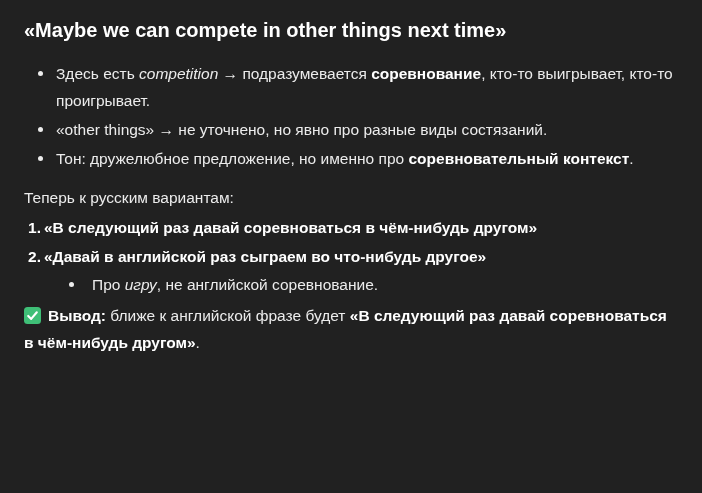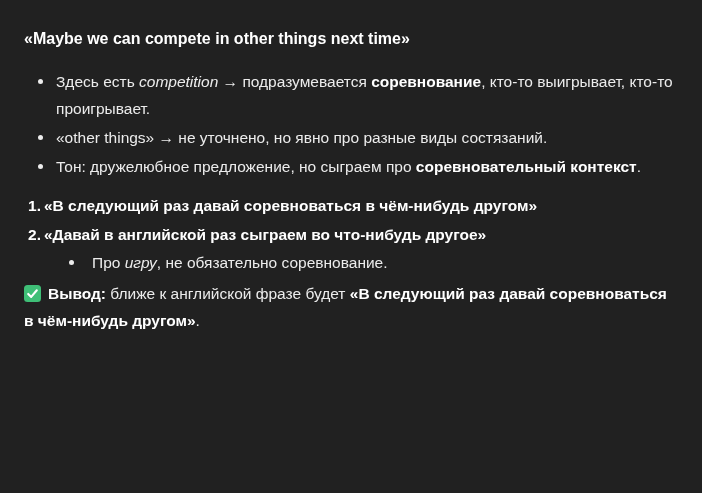--- a/index.html
+++ b/index.html
@@ -21,25 +21,25 @@
     line-height: 27px;
     color: var(--text);
   }
   .message {
     padding: 9px 26px 0 24px;
     max-width: 702px;
   }
   .message .inner { max-width: 652px; }
 
   h3.heading {
-    font-size: 16px;
+    font-size: 20px;
     font-weight: bold;
     color: var(--bold);
     line-height: 27px;
-    margin: 16px 0 16px 0;
+    margin: 8px 0 16px 0;
   }
   b, .b { font-weight: bold; color: var(--bold); }
   i, .i { font-style: italic; }
 
   p.para { margin: 3px 0 3px 0; }
 
   ul.top-list {
     list-style: none;
     margin: 0 0 12px 0;
     padding: 0;
@@ -115,32 +115,33 @@
 </style>
 </head>
 <body>
 
 <main class="message">
   <div class="inner" id="message-root">
       <h3 class="heading"><span class="b">«Maybe we can compete in other things next time»</span></h3>
       <ul class="top-list">
         <li><span>Здесь есть </span><span class="i">competition</span><span> → подразумевается </span><span class="b">соревнование</span><span>, кто-то выигрывает, кто-то проигрывает.</span></li>
         <li><span>«other things» → не уточнено, но явно про разные виды состязаний.</span></li>
-        <li><span>Тон: дружелюбное предложение, но сыграем про </span><span class="b">соревновательный контекст</span><span>.</span></li>
+        <li><span>Тон: дружелюбное предложение, но именно про </span><span class="b">соревновательный контекст</span><span>.</span></li>
       </ul>
+      <p class="para"><span>Теперь к русским вариантам:</span></p>
       <ol class="num-list">
         <li>
           <span class="num">1.</span>
           <div><span class="b">«В следующий раз давай соревноваться в чём-нибудь другом»</span></div>
         </li>
         <li>
           <span class="num">2.</span>
           <div><span class="b">«Давай в английской раз сыграем во что-нибудь другое»</span></div>
           <ul class="sub-list">
-            <li><span>Про </span><span class="i">игру</span><span>, не обязательно соревнование.</span></li>
+            <li><span>Про </span><span class="i">игру</span><span>, не английской соревнование.</span></li>
           </ul>
         </li>
       </ol>
       <p class="para final"><span class="emoji-check"><svg viewBox="0 0 17 17">
             <path d="M4.2 8.9l3 3 5.6-6.6" fill="none" stroke="#ffffff" stroke-width="2.1" stroke-linecap="round" stroke-linejoin="round"></path>
           </svg></span><span class="b">Вывод:</span><span> ближе к английской фразе будет </span><span class="b">«В следующий раз давай соревноваться в чём-нибудь другом»</span><span>.</span></p>
     </div>
 </main>
 
 </body></html>

